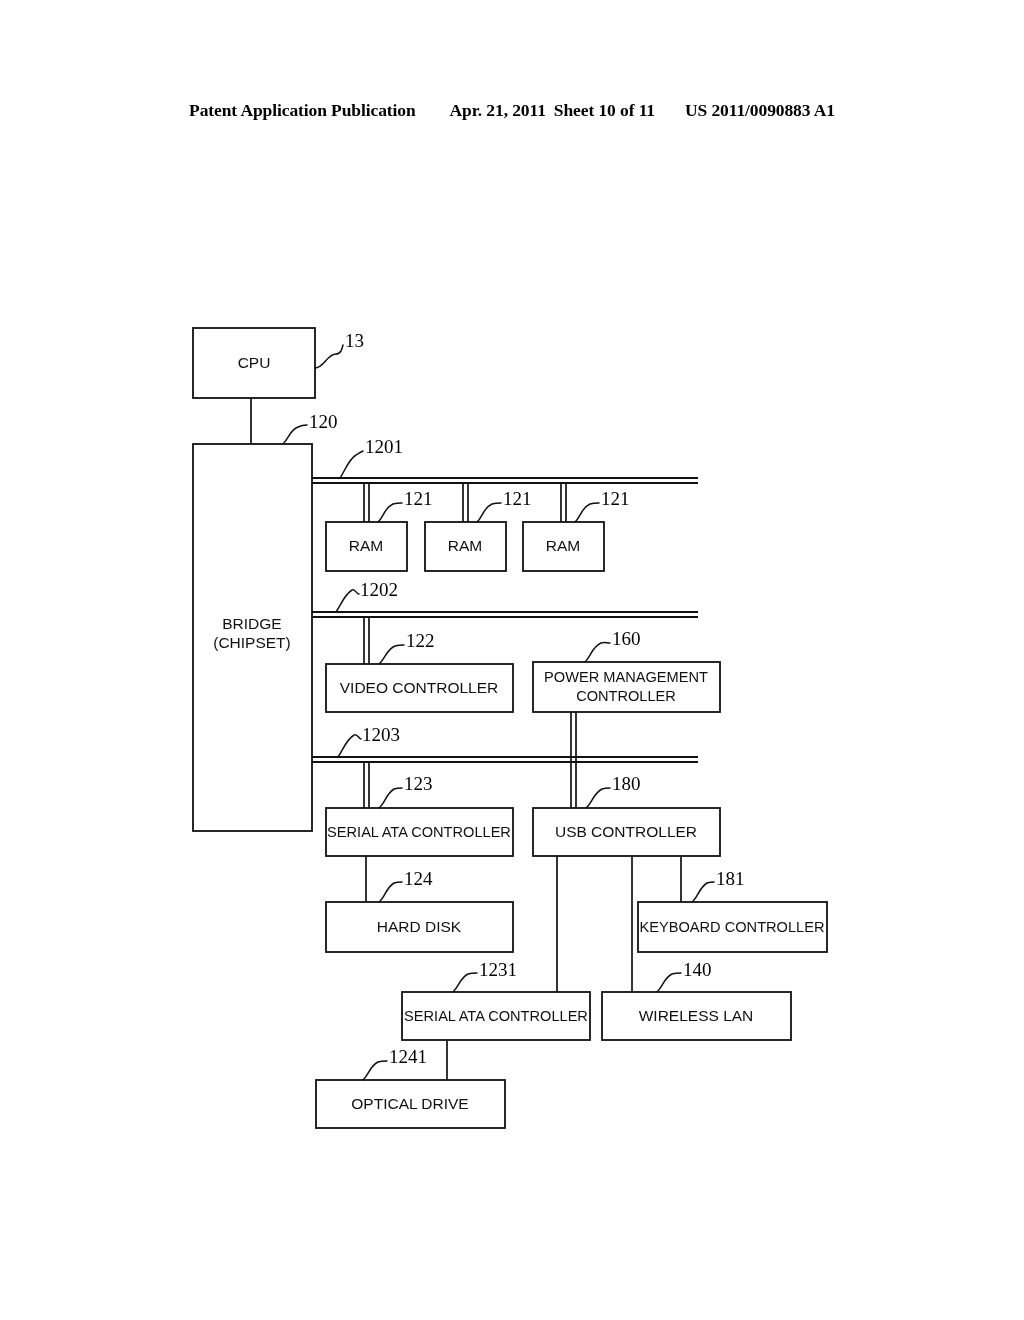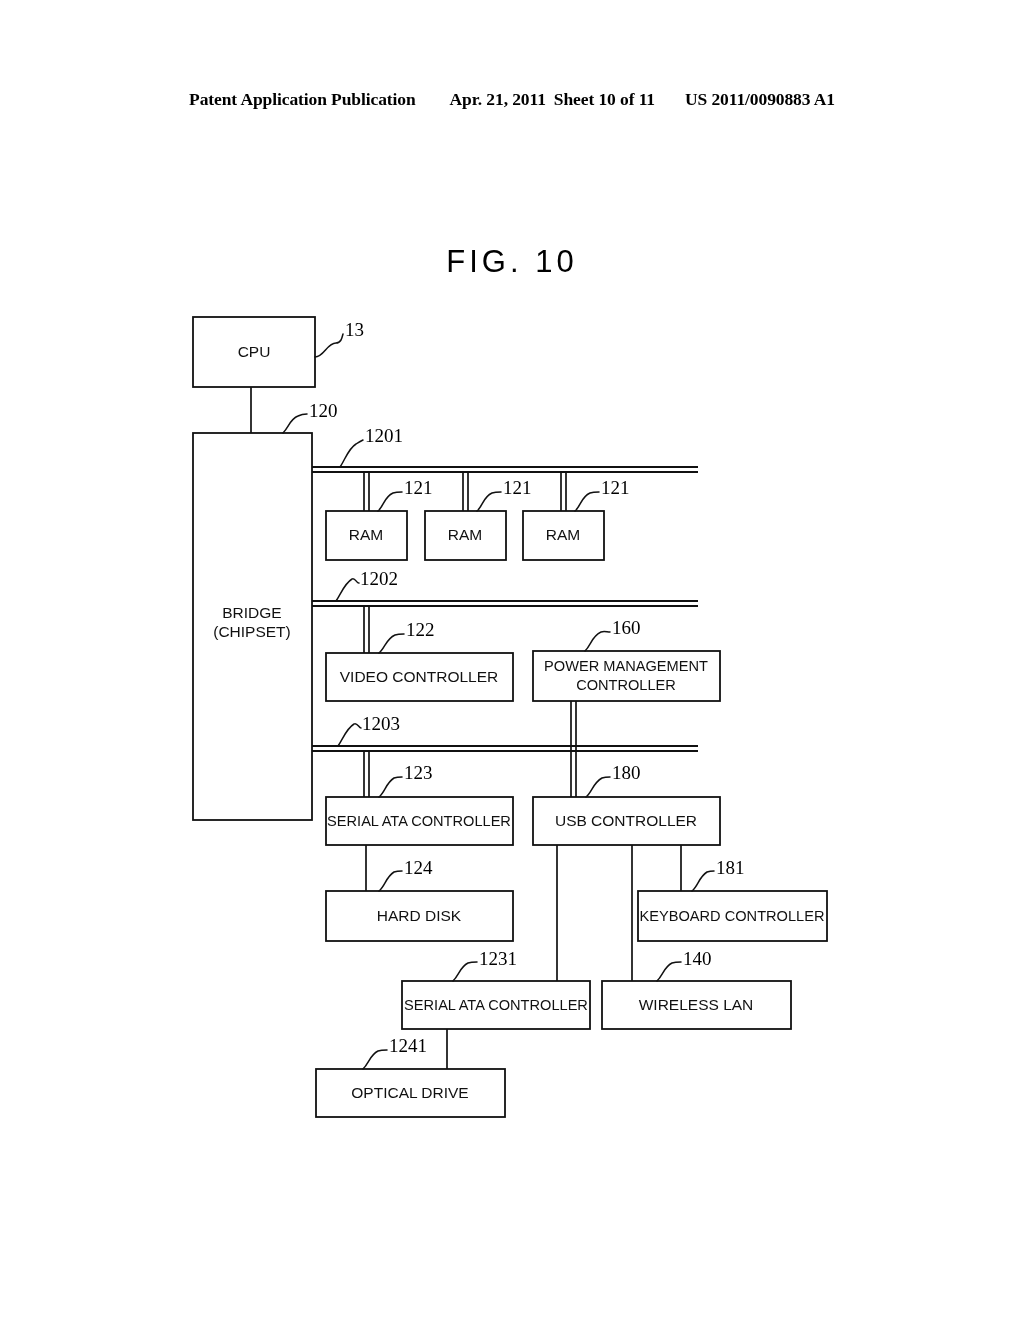--- a/index.html
+++ b/index.html
@@ -9,21 +9,21 @@
   }
   body {
     width: 1024px;
     height: 1320px;
     font-family: "Liberation Serif", serif;
     position: relative;
     overflow: hidden;
   }
   #page {
     position: absolute;
-    left: 0; top: 1px;
+    left: 0; top: 12px;
     width: 1024px;
     height: 1012px;
     background: #fff;
   }
   .hdr {
     position: absolute;
     top: 88px;
     left: 0;
     width: 1024px;
     text-align: center;
@@ -99,21 +99,20 @@
 </style>
 </head>
 <body>
 
 <div id="page">
 
   <div class="hdr">
     <span>Patent Application Publication</span><span class="gap1"></span><span>Apr. 21, 2011</span><span class="gap3"></span><span>Sheet 10 of 11</span><span class="gap2"></span><span>US 2011/0090883 A1</span>
   </div>
 
-  <div id="figtitle">FIG. 10</div>
 
   <svg id="diagram" viewBox="0 0 1024 1320">
 
     <g>
 
       <line class="wire" x1="251" y1="386" x2="251" y2="432"></line>
 
       <line class="busline" x1="311" y1="466" x2="698" y2="466"></line>
       <line class="busline" x1="311" y1="471" x2="698" y2="471"></line>
 

